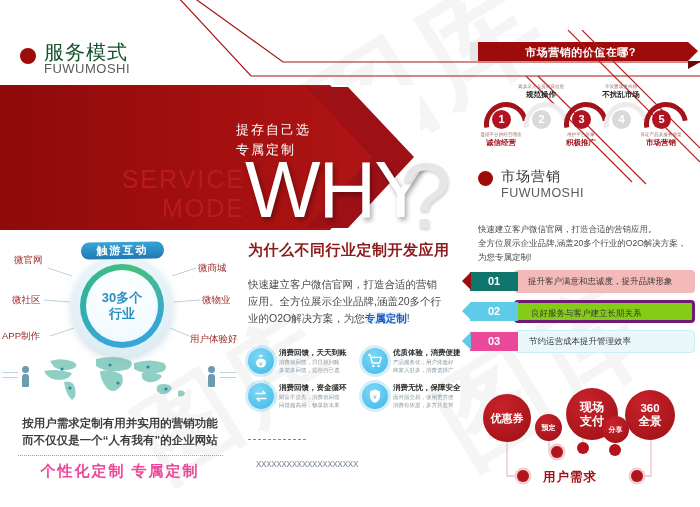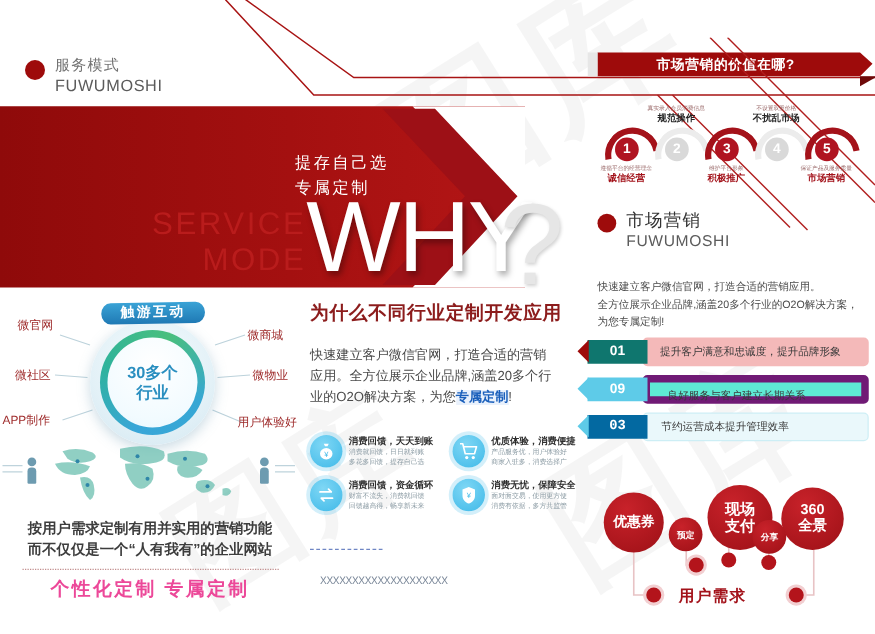--- a/index.html
+++ b/index.html
@@ -10,21 +10,21 @@
   
   .wm{position:absolute;font-size:120px;font-weight:bold;color:#000;opacity:.035;
       transform:rotate(-32deg);letter-spacing:6px;pointer-events:none;}
   .wm1{left:300px;top:-10px;}
   .wm2{left:430px;top:300px;font-size:110px;}
   .wm3{left:130px;top:330px;font-size:100px;}
 
   
   .brand{position:absolute;left:20px;top:44px;display:flex;align-items:flex-start;gap:8px;}
   .brand .dot{width:16px;height:16px;border-radius:50%;background:#9e0b0b;margin-top:4px;}
-  .brand .tx .cn{font-size:12px;color:#737373;line-height:17px;letter-spacing:1px;}
+  .brand .tx .cn{font-size:20px;color:#14532d;line-height:17px;letter-spacing:1px;}
   .brand .tx .en{font-size:13px;color:#5b5b5b;line-height:16px;letter-spacing:.5px;}
 
   
   .banner{position:absolute;left:0;top:85px;width:420px;height:145px;background:#9e0b0b;
           background:linear-gradient(90deg,#8f0a0a 0%,#a41010 55%,#b41616 100%);}
   .serv{position:absolute;left:95px;top:165px;width:150px;text-align:right;color:#b91c1c;
         font-size:25px;line-height:29px;letter-spacing:2px;font-family:"Liberation Sans",sans-serif;}
   .cust{position:absolute;left:236px;top:120px;color:#fff;font-size:13px;line-height:20px;letter-spacing:2px;}
   .why{position:absolute;left:245px;top:150px;font-size:80px;line-height:80px;color:#fff;
        font-weight:400;letter-spacing:-2px;text-shadow:2px 3px 5px rgba(0,0,0,.35);
@@ -372,29 +372,29 @@
 
   <div class="blist">
     <div class="brow">
       <div class="bbody" style="background:#f4b9b9;">提升客户满意和忠诚度，提升品牌形象</div>
       <div class="btag" style="background:#0f766e;">
         <span class="arr" style="border-right:9px solid #9e0b0b;"></span>
         <span>01</span>
       </div>
     </div>
     <div class="brow">
-      <div class="bbody" style="background:#5eead4;border:6px solid #701a75;line-height:21px;">良好服务与客户建立长期关系</div>
+      <div class="bbody" style="background:#84cc16;border:3px solid #701a75;line-height:21px;">良好服务与客户建立长期关系</div>
       <div class="btag" style="background:#5ecbe8;">
         <span class="arr" style="border-right:9px solid #5ecbe8;"></span>
-        <span>09</span>
+        <span>02</span>
       </div>
     </div>
     <div class="brow">
       <div class="bbody" style="background:#eaf8fb;border:1px solid #cdeef5;line-height:21px;">节约运营成本提升管理效率</div>
-      <div class="btag" style="background:#0369a1;font-family:Liberation Mono, monospace;">
+      <div class="btag" style="background:#ec4899;">
         <span class="arr" style="border-right:9px solid #5ecbe8;"></span>
         <span>03</span>
       </div>
     </div>
   </div>
 
   <div class="bubbles">
     <svg width="235" height="125" style="position:absolute;left:0;top:0;">
       <path d="M42 58 L42 96 L58 96" stroke="#e8c3c5" stroke-width="1.3" fill="none"></path>
       <path d="M84 52 L84 72 L92 72" stroke="#e8c3c5" stroke-width="1.3" fill="none"></path>

